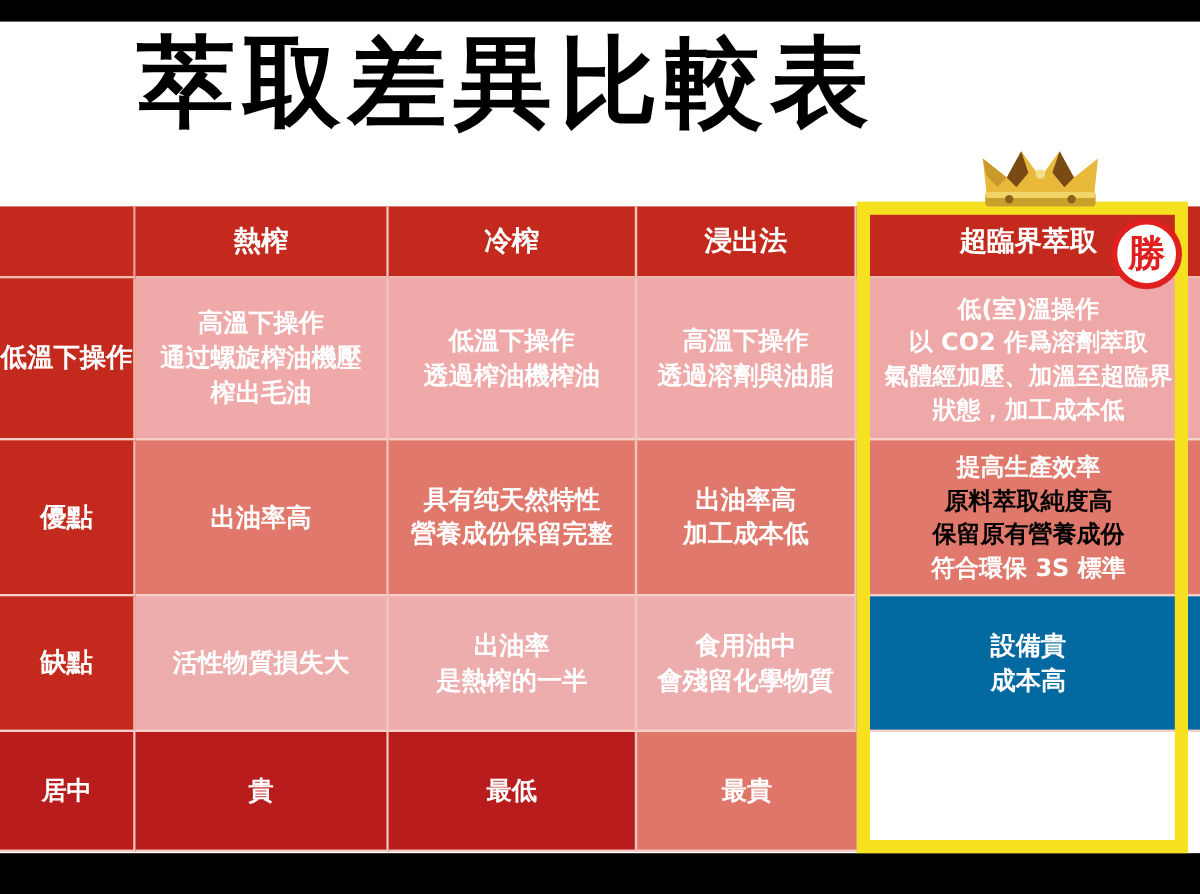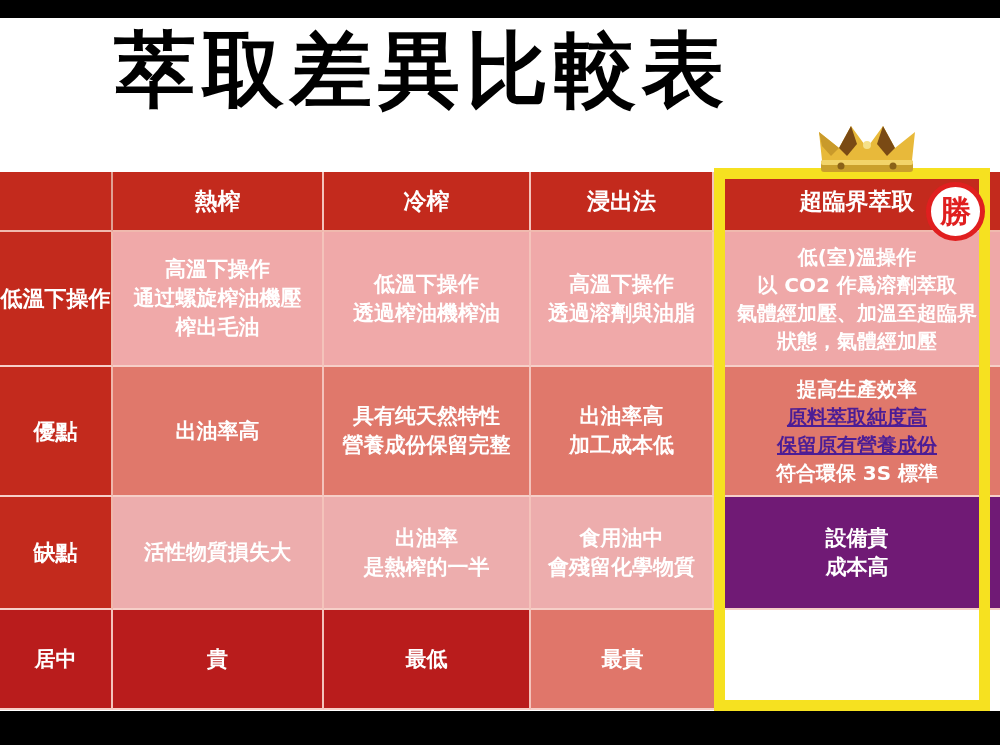--- a/index.html
+++ b/index.html
@@ -63,23 +63,23 @@
   
   .shade-a { background: #f0a9a9; }
   .shade-b { background: #e0786b; }
   .shade-c { background: #edadad; }
   .shade-d { background: #b91c1c; }
 
   
   .col4 { border-right: none; }
   .col4.shade-a { background: #efa8a8; }
   .col4.shade-b { background: #e0786b; }
-  .col4.shade-c { background: #701a75; }
+  .col4.shade-c { background: #0369a1; }
   .col4.shade-d { background: #e0766a; }
-  .col4 .hl { color: #4c1d95; text-decoration: underline; }
+  .col4 .hl { color: #000000; }
 
   .cell .ln { display: block; white-space: nowrap; }
   .cell.tight { font-size: 20px; line-height: 28px; }
 
   
   .yellow-frame {
     position: absolute; left: 714px; top: 168px;
     width: 276px; height: 543px;
     border: 11px solid #f6e120;
     pointer-events: none;
@@ -134,21 +134,21 @@
         <span class="ln">透過榨油機榨油</span>
       </div>
       <div class="cell shade-a">
         <span class="ln">高溫下操作</span>
         <span class="ln">透過溶劑與油脂</span>
       </div>
       <div class="cell shade-a col4 tight">
         <span class="ln">低(室)溫操作</span>
         <span class="ln">以 CO2 作爲溶劑萃取</span>
         <span class="ln">氣體經加壓、加溫至超臨界</span>
-        <span class="ln">狀態，氣體經加壓</span>
+        <span class="ln">狀態，加工成本低</span>
       </div>
       <div class="cell rowlabel">
         <span class="ln">優點</span>
       </div>
       <div class="cell shade-b">
         <span class="ln">出油率高</span>
       </div>
       <div class="cell shade-b">
         <span class="ln">具有纯天然特性</span>
         <span class="ln">營養成份保留完整</span>

